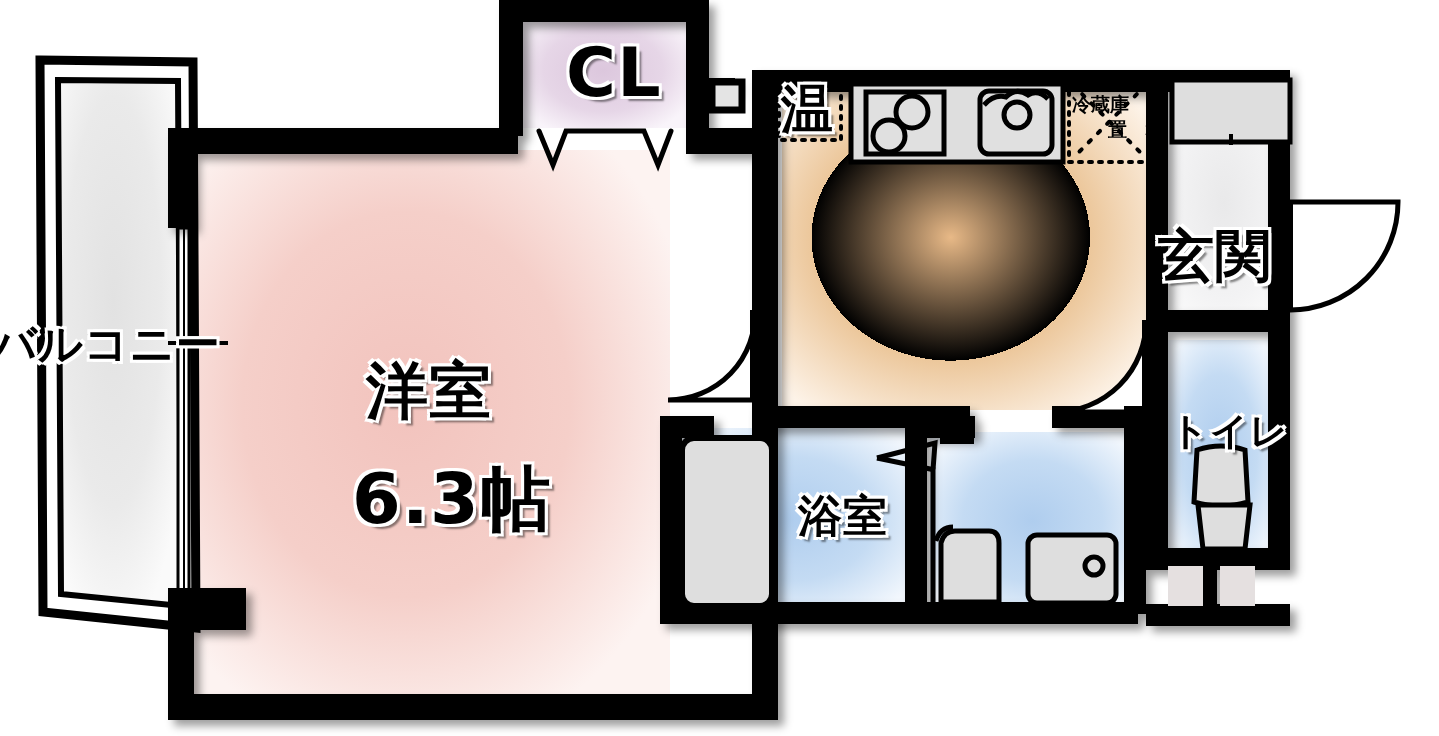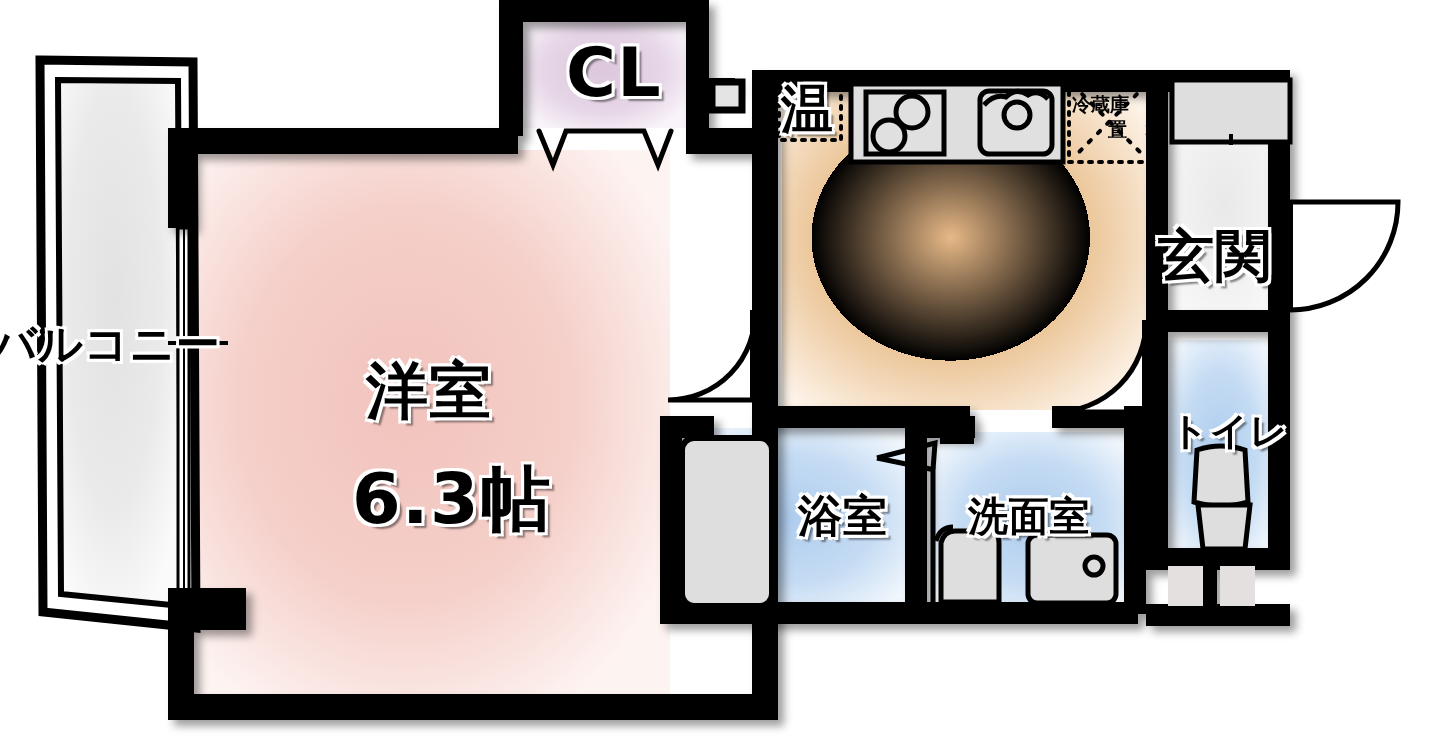--- a/index.html
+++ b/index.html
@@ -290,15 +290,14 @@
 
   <div class="small-jp" style="left:1072px; top:95px; width:76px;">冷蔵庫</div>
   <div class="small-jp" style="left:1108px; top:120px; width:76px;">置　場</div>
 
   <div class="label shadowed" style="left:1170px; top:412px; font-size:38px;">トイレ</div>
 
   <div class="label shadowed" style="left:1158px; top:228px; font-size:56px;">玄関</div>
 
   <div class="label shadowed" style="left:774px; top:494px; font-size:44px;margin-left:24px;">浴室</div>
 
-  <div class="label shadowed" style="left:968px; top:496px; font-size:40px;">洗面室</div>
 
 </div>
 
 </body></html>

